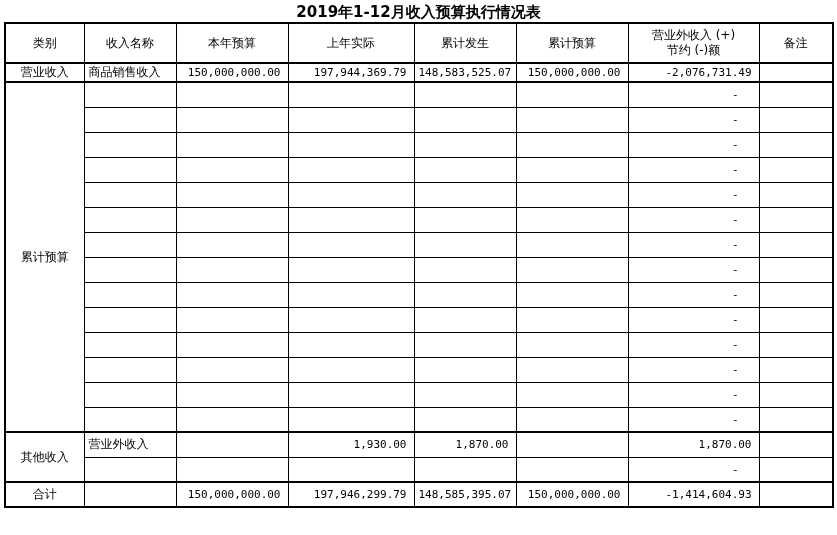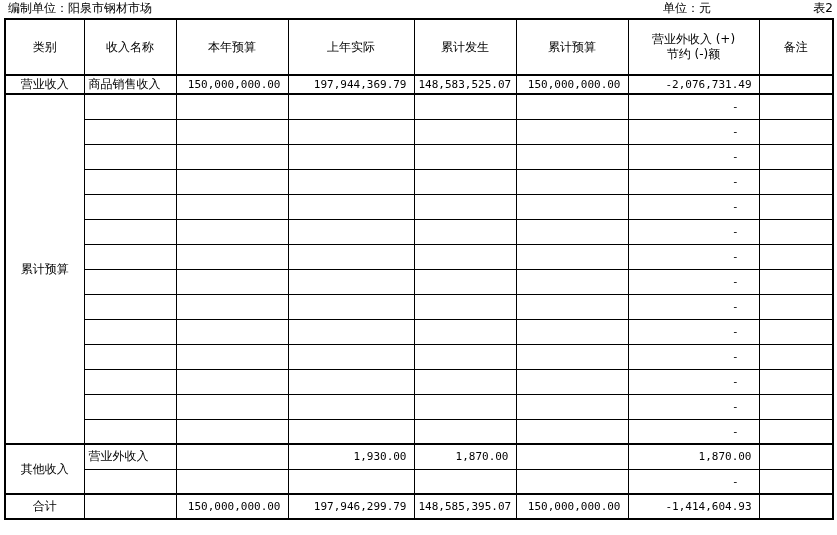--- a/index.html
+++ b/index.html
@@ -36,21 +36,21 @@
     width: 829px;
     margin-left: 4px;
     border: 2px solid #000;
   }
   th, td {
     border: 1px solid #000;
     padding: 0 4px;
     overflow: hidden;
     white-space: nowrap;
   }
-  thead tr { height: 56px; }
+  thead tr { height: 40px; }
   thead th {
     border-bottom: 2px solid #000;
     font-weight: normal;
     text-align: center;
     white-space: pre-line;
     line-height: 15px;
     padding: 0 2px;
   }
   tbody tr { height: 25px; }
   tbody tr.first-row { height: 19px; }
@@ -63,25 +63,21 @@
     font-size: 11px;
     padding-right: 7px;
   }
   td.num.dash { padding-right: 20px; }
   td.note { }
 </style>
 </head>
 <body>
 
 <div>
-  <div class="meta">
-    <span class="prepared">编制单位：阳泉市钢材市场</span>
-    <span class="unit">单位：元</span>
-    <span class="sheet">表2</span>
-  </div>
+  <div class="title">2019年1-12月收入预算执行情况表</div>
 
   <table class="report">
     <colgroup>
       <col style="width:79px">
       <col style="width:92px">
       <col style="width:112px">
       <col style="width:126px">
       <col style="width:102px">
       <col style="width:112px">
       <col style="width:131px">

